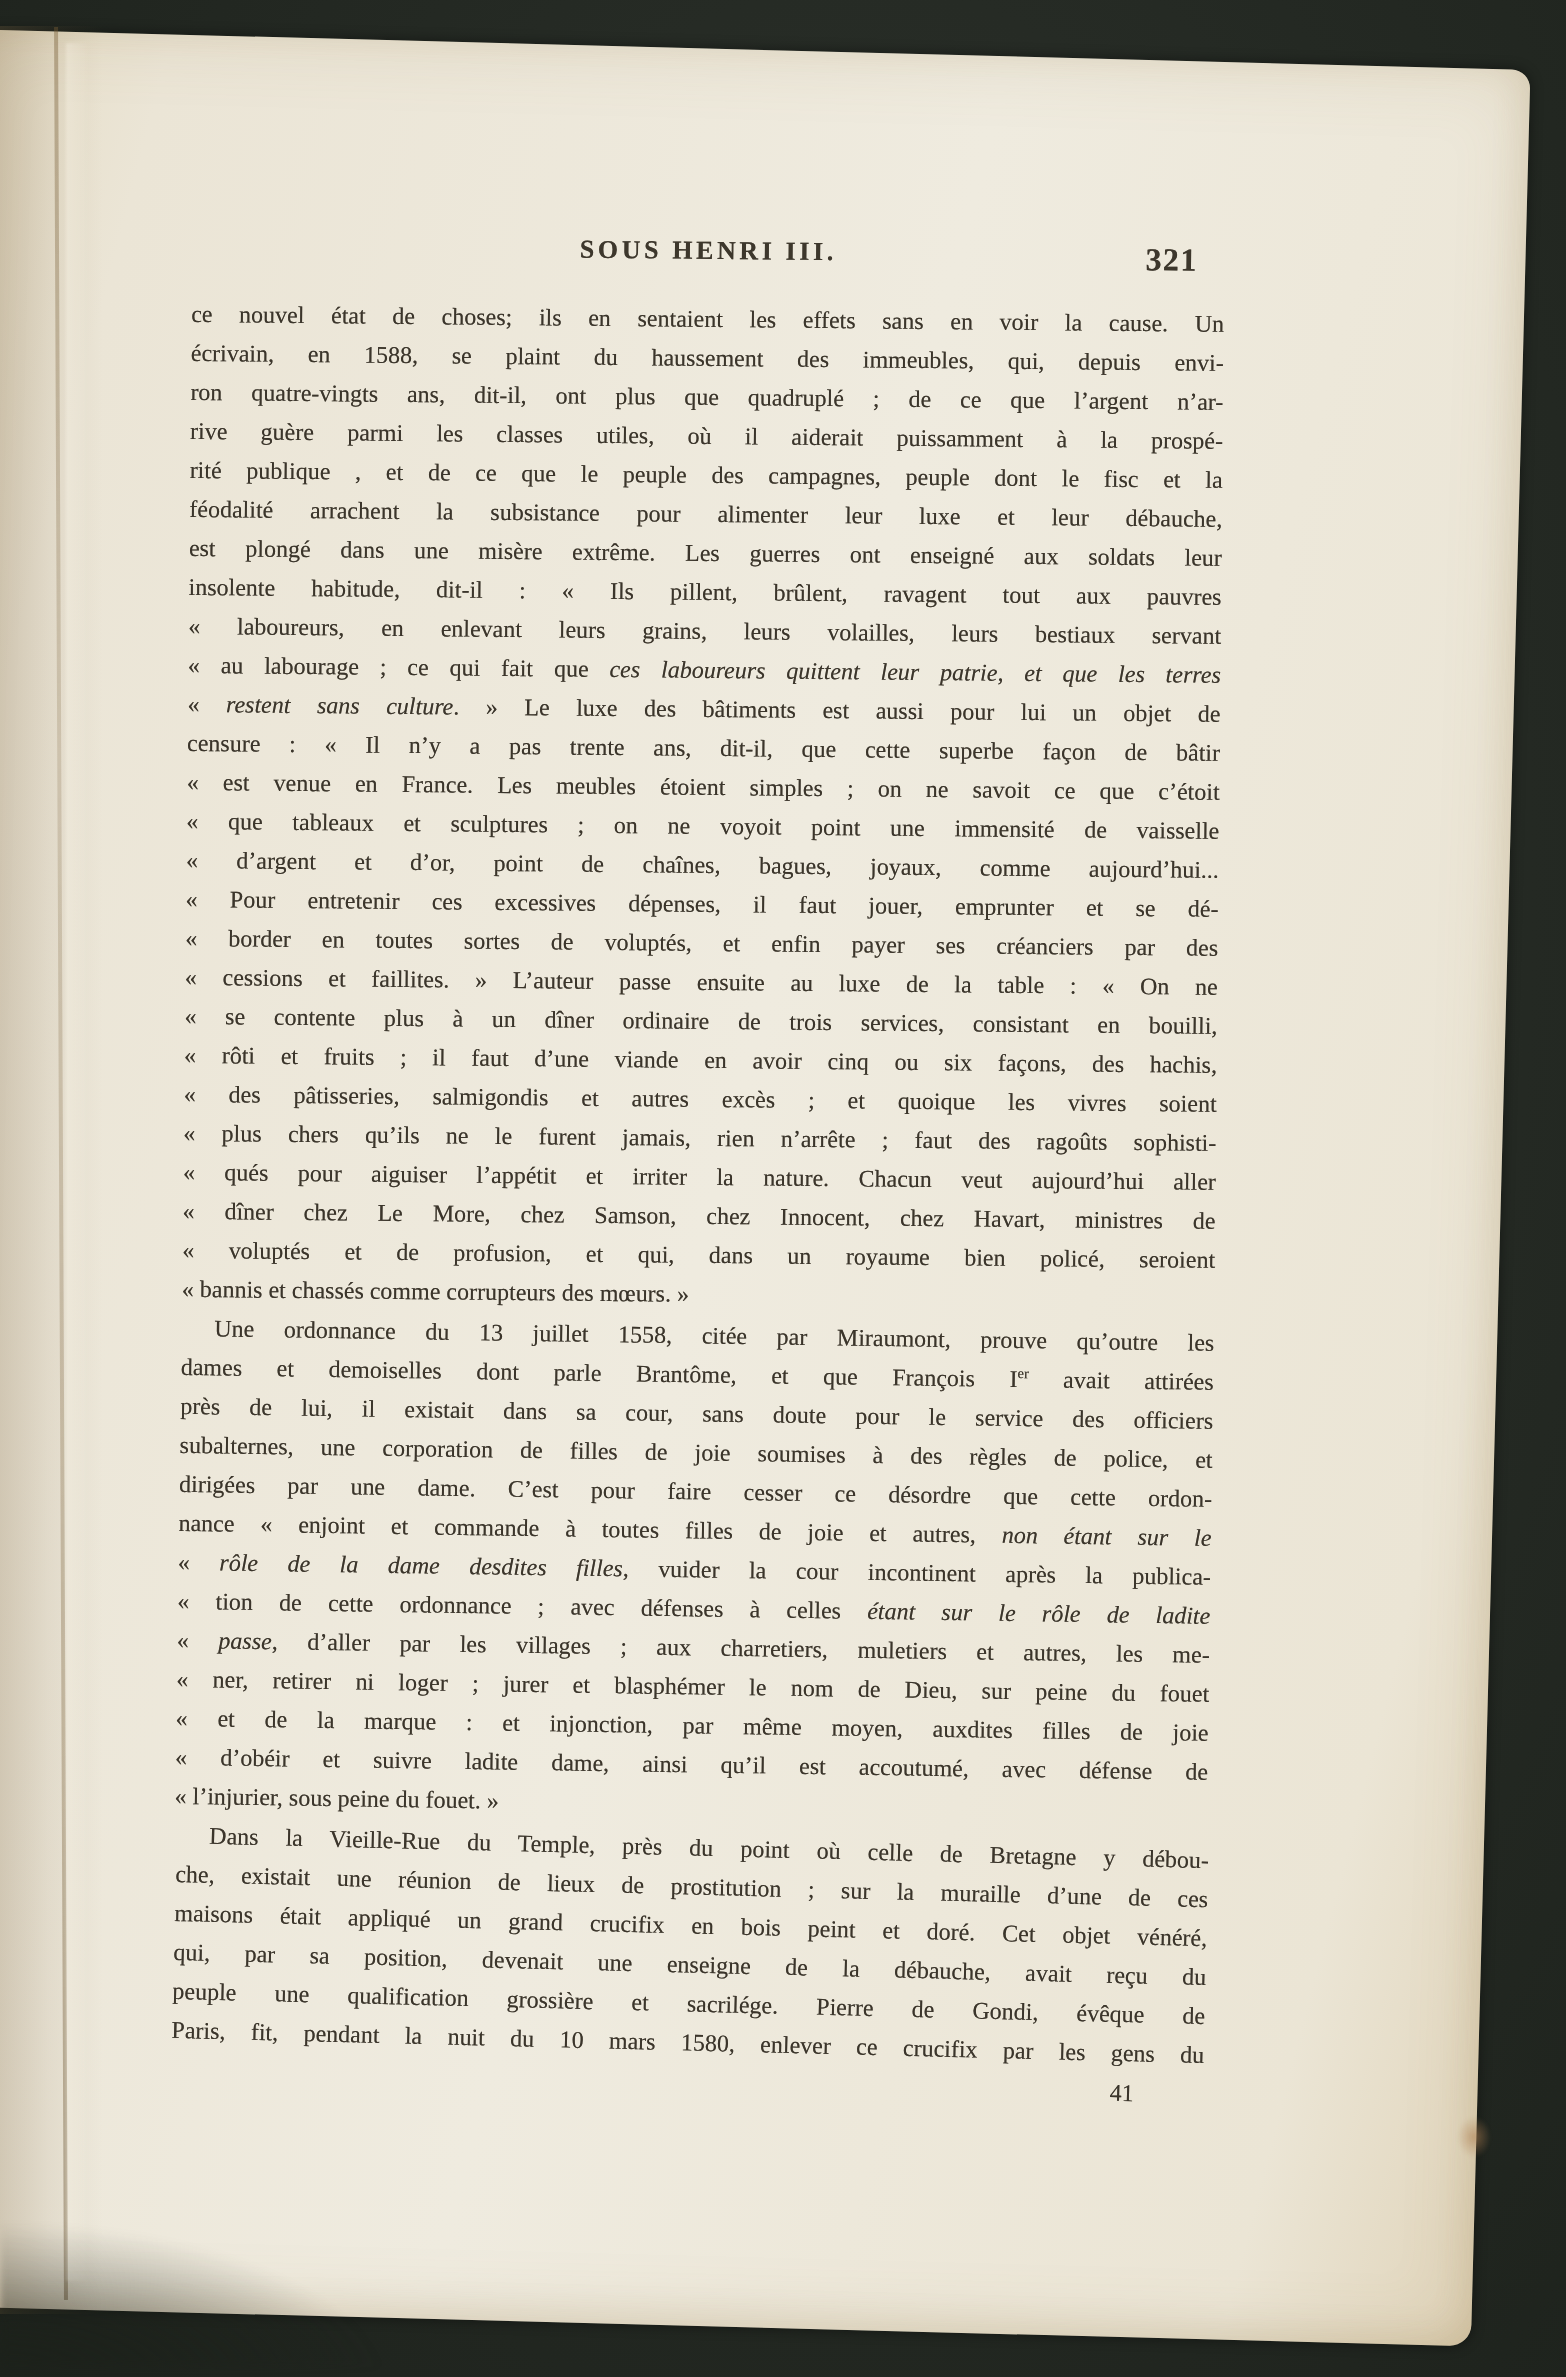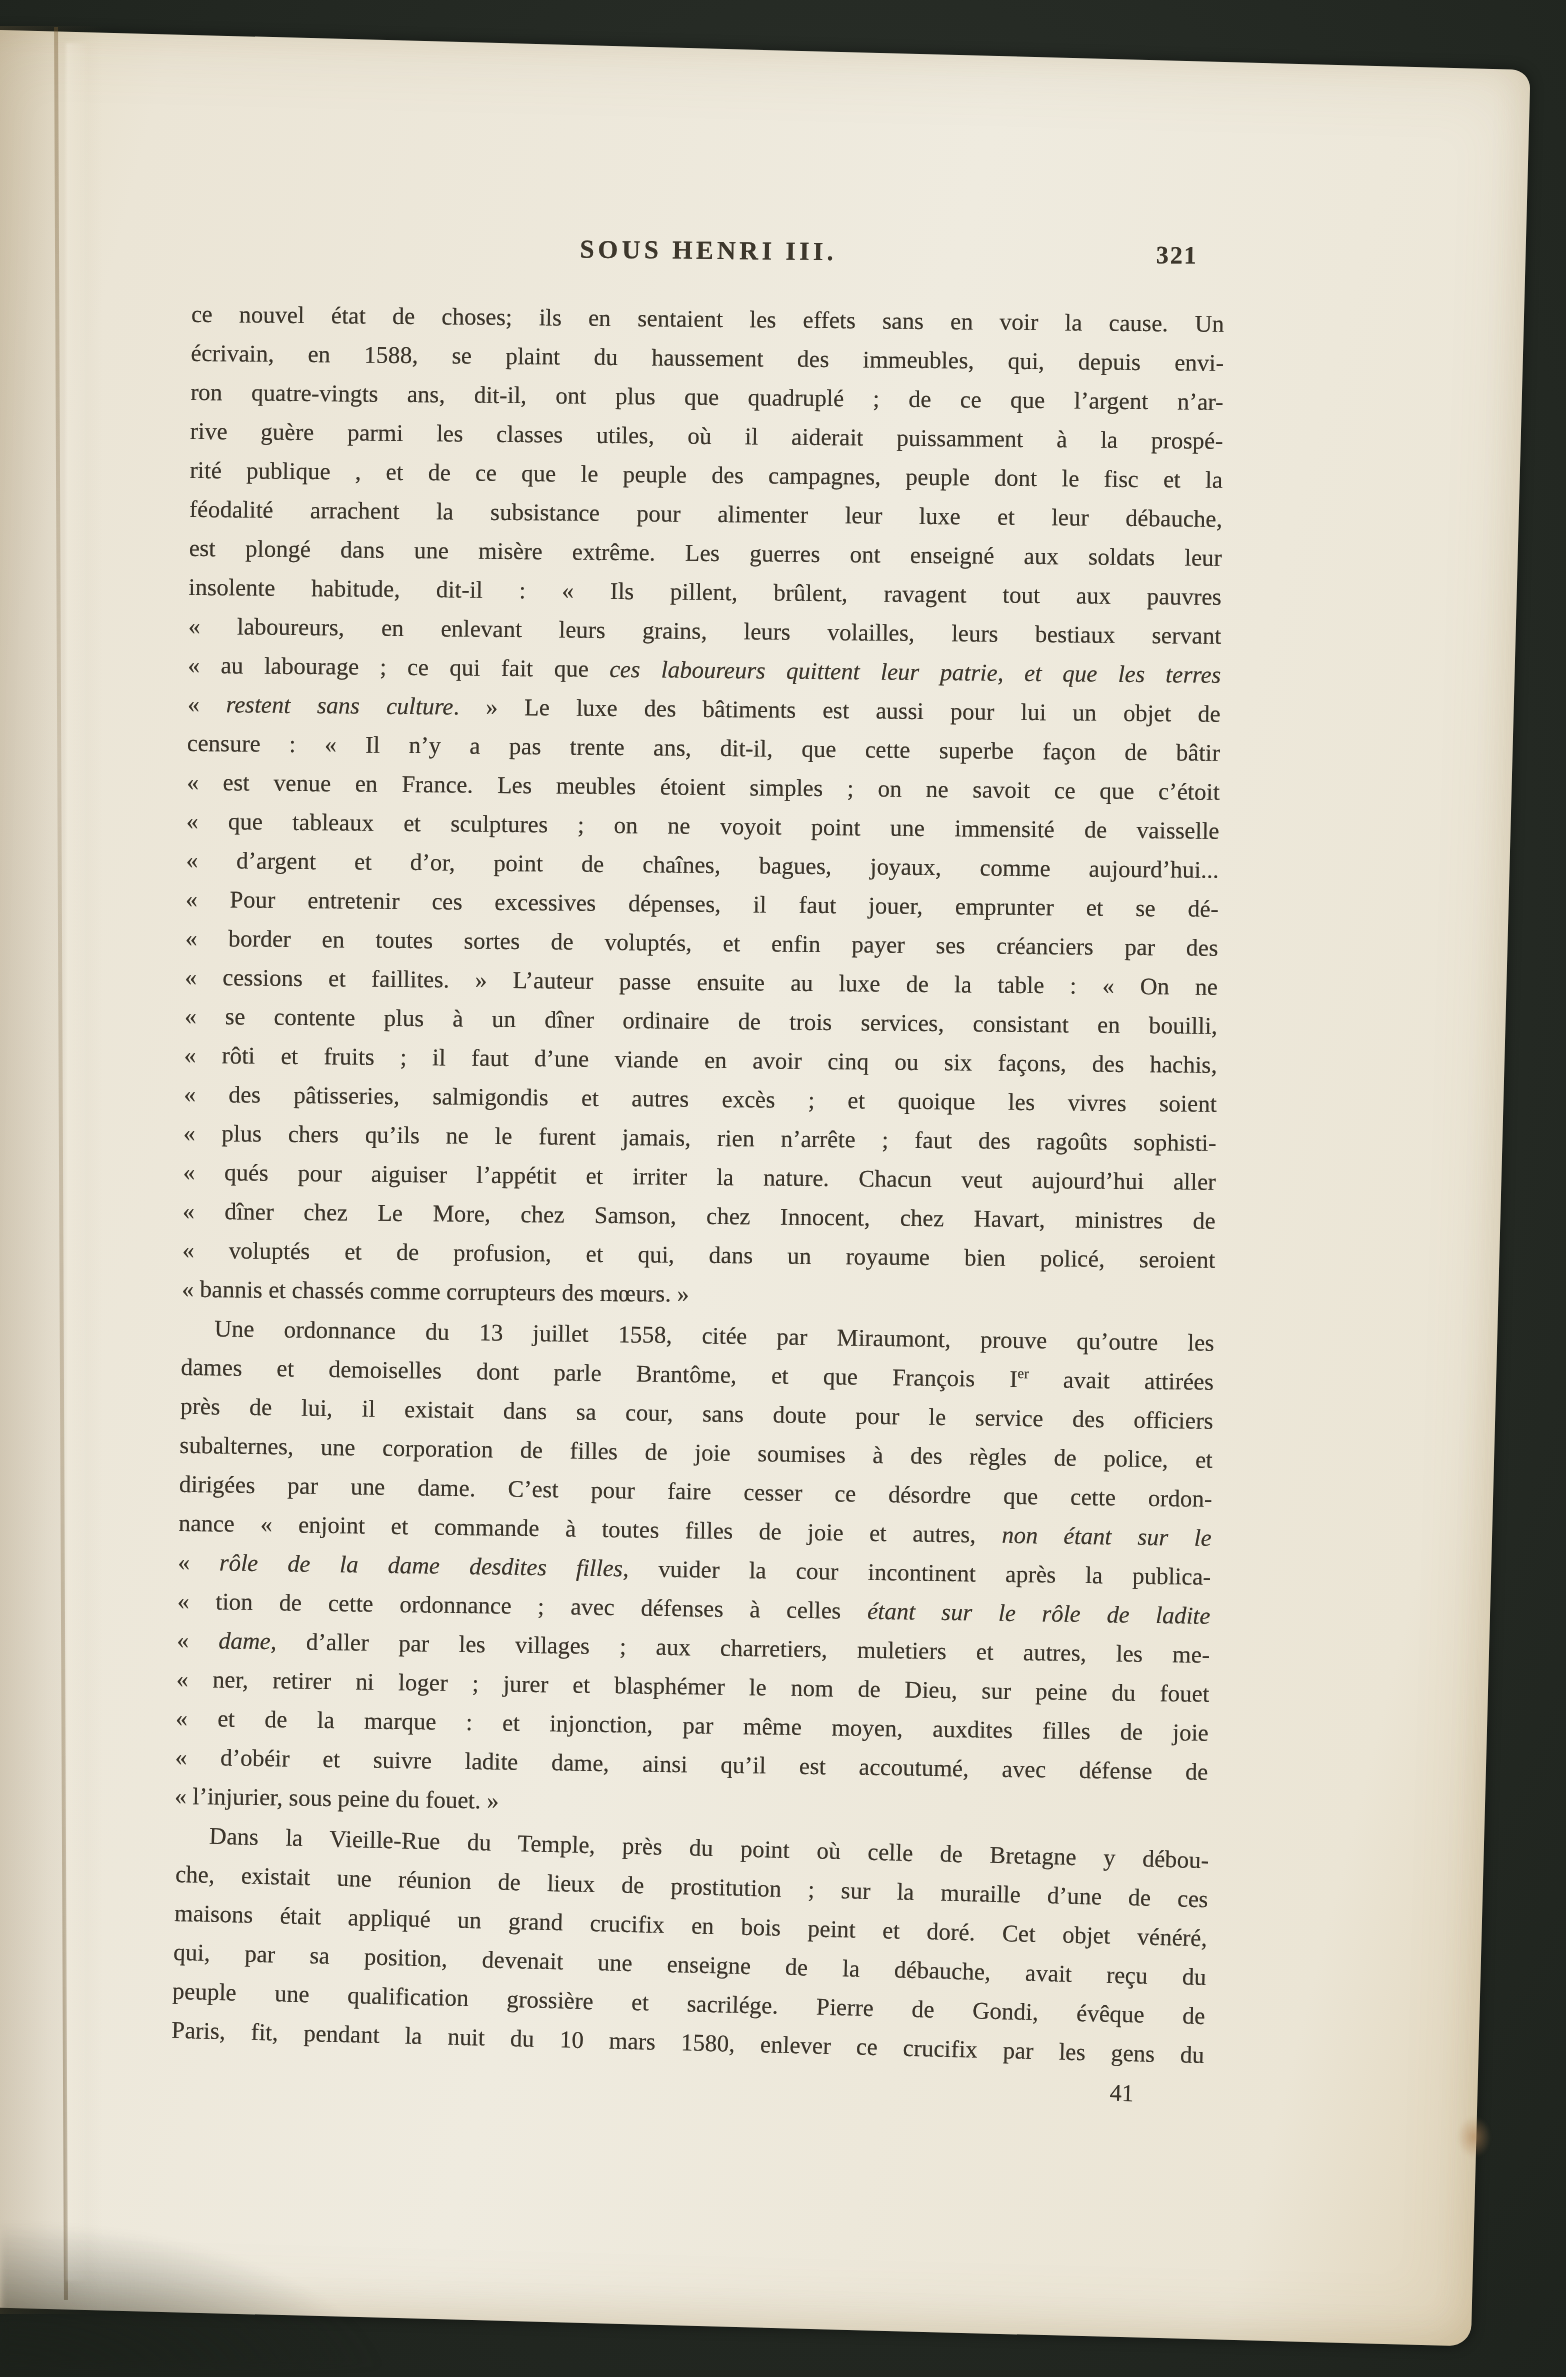--- a/index.html
+++ b/index.html
@@ -44,21 +44,21 @@
     position:absolute;left:192px;top:231px;width:1033px;
     transform:rotate(0.55deg);transform-origin:0 0;
     color:#3b352b;
   }
   .header-row{position:relative;height:52px;}
   .running-title{
     text-align:center;font-size:26px;font-weight:bold;letter-spacing:3.6px;
     color:#3d372c;text-shadow:0 0 0.4px rgba(61,55,44,.65);
   }
   .folio{
-    position:absolute;right:27px;top:0.7px;font-size:25px;font-weight:bold;letter-spacing:1.4px;
+    position:absolute;right:27px;top:0.7px;font-size:32px;font-weight:bold;letter-spacing:1.4px;
     color:#3d372c;text-shadow:0 0 0.4px rgba(61,55,44,.65);
   }
   .text-block{
     margin-top:11.5px;font-size:24px;line-height:39px;
     text-shadow:0 0 0.4px rgba(59,53,43,.6);
   }
   .line{
     text-align:justify;text-align-last:justify;height:39px;white-space:normal;overflow:visible;
   }
   .line.end{text-align-last:left;}
@@ -119,21 +119,21 @@
       </div>
       <div class="paragraph para2">
         <div class="line indent"><span>Une ordonnance du 13 juillet 1558, citée par Miraumont, prouve qu’outre les</span></div>
         <div class="line"><span>dames et demoiselles dont parle Brantôme, et que François I</span><span class="sup">er</span><span> avait attirées</span></div>
         <div class="line"><span>près de lui, il existait dans sa cour, sans doute pour le service des officiers</span></div>
         <div class="line"><span>subalternes, une corporation de filles de joie soumises à des règles de police, et</span></div>
         <div class="line"><span>dirigées par une dame. C’est pour faire cesser ce désordre que cette ordon-</span></div>
         <div class="line"><span>nance « enjoint et commande à toutes filles de joie et autres, </span><span class="i">non étant sur le</span></div>
         <div class="line"><span>« </span><span class="i">rôle de la dame desdites filles</span><span>, vuider la cour incontinent après la publica-</span></div>
         <div class="line"><span>« tion de cette ordonnance ; avec défenses à celles </span><span class="i">étant sur le rôle de ladite</span></div>
-        <div class="line"><span>« </span><span class="i">dame</span><span>, d’aller par les villages ; aux charretiers, muletiers et autres, les me-</span></div>
+        <div class="line"><span>« </span><span class="i">passe</span><span>, d’aller par les villages ; aux charretiers, muletiers et autres, les me-</span></div>
         <div class="line"><span>« ner, retirer ni loger ; jurer et blasphémer le nom de Dieu, sur peine du fouet</span></div>
         <div class="line"><span>« et de la marque : et injonction, par même moyen, auxdites filles de joie</span></div>
         <div class="line"><span>« d’obéir et suivre ladite dame, ainsi qu’il est accoutumé, avec défense de</span></div>
         <div class="line end"><span>« l’injurier, sous peine du fouet. »</span></div>
       </div>
       <div class="paragraph para3">
         <div class="line indent"><span>Dans la Vieille-Rue du Temple, près du point où celle de Bretagne y débou-</span></div>
         <div class="line"><span>che, existait une réunion de lieux de prostitution ; sur la muraille d’une de ces</span></div>
         <div class="line"><span>maisons était appliqué un grand crucifix en bois peint et doré. Cet objet vénéré,</span></div>
         <div class="line"><span>qui, par sa position, devenait une enseigne de la débauche, avait reçu du</span></div>

